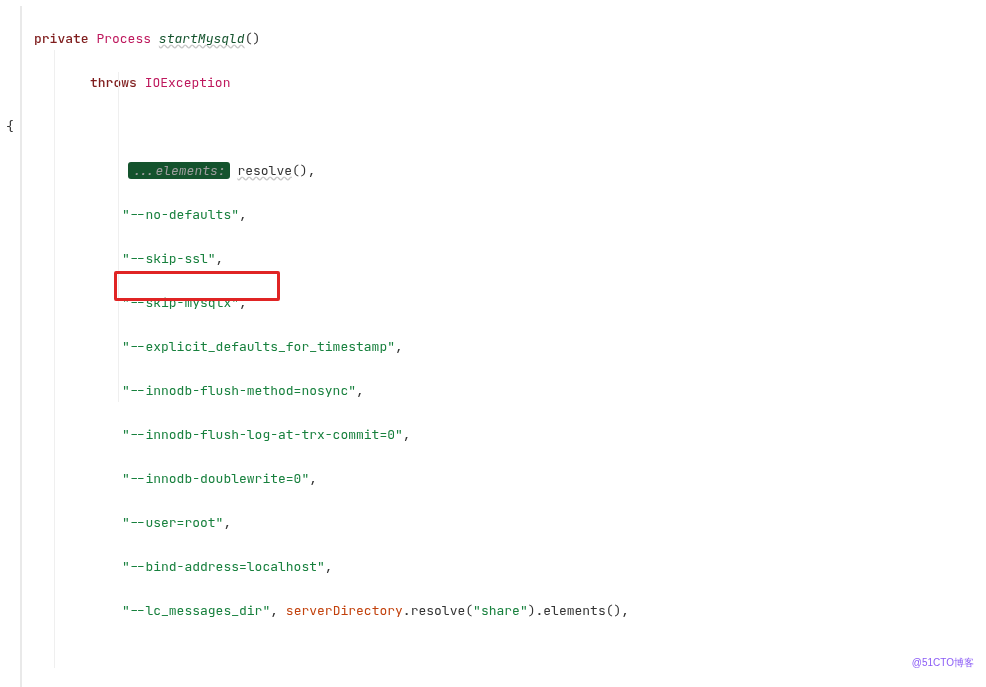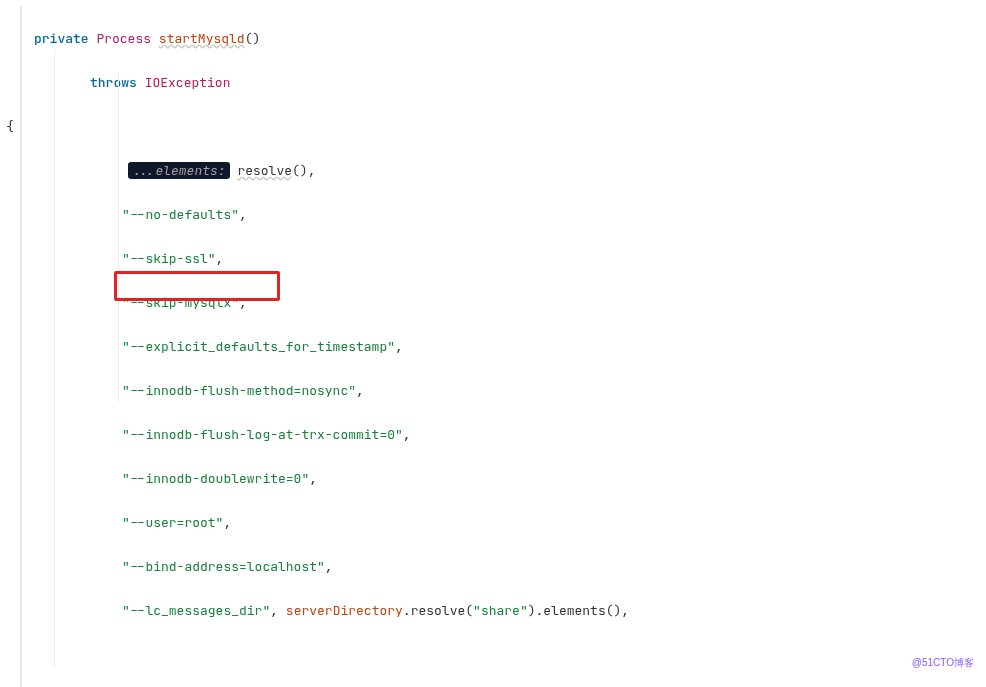--- a/index.html
+++ b/index.html
@@ -12,26 +12,26 @@
     color: #333;
     width: 986px;
     height: 687px;
     overflow: hidden;
     position: relative;
   }
   .code-area {
     padding: 6px 0 0 34px;
     white-space: pre;
   }
-  .kw   { color: #0369a1; font-weight: 500; }   
+  .kw   { color: #7f1d1d; font-weight: 500; }   
   .type { color: #be185d; }                     
-  .decl { color: #c2410c; }                     
+  .decl { color: #14532d; font-style: italic; }                     
   .field{ color: #c2410c; }                     
   .str  { color: #17803d; }                     
-  .fade { color: #9e9e9e; font-style: italic; background: #0f172a; padding: 0 4px; border-radius: 3px;}
+  .fade { color: #9e9e9e; font-style: italic; background: #14532d; padding: 0 4px; border-radius: 3px;}
   .underline-wavy { text-decoration: underline wavy #c7c7c7; text-decoration-skip-ink: none; }
   .gutter {
     position: absolute;
     left: 20px; top: 6px; bottom: 0;
     width: 2px;
     background: #e9e9e9;
   }
   .gutter2 {
     position: absolute;
     left: 54px; top: 50px; height: 618px;

